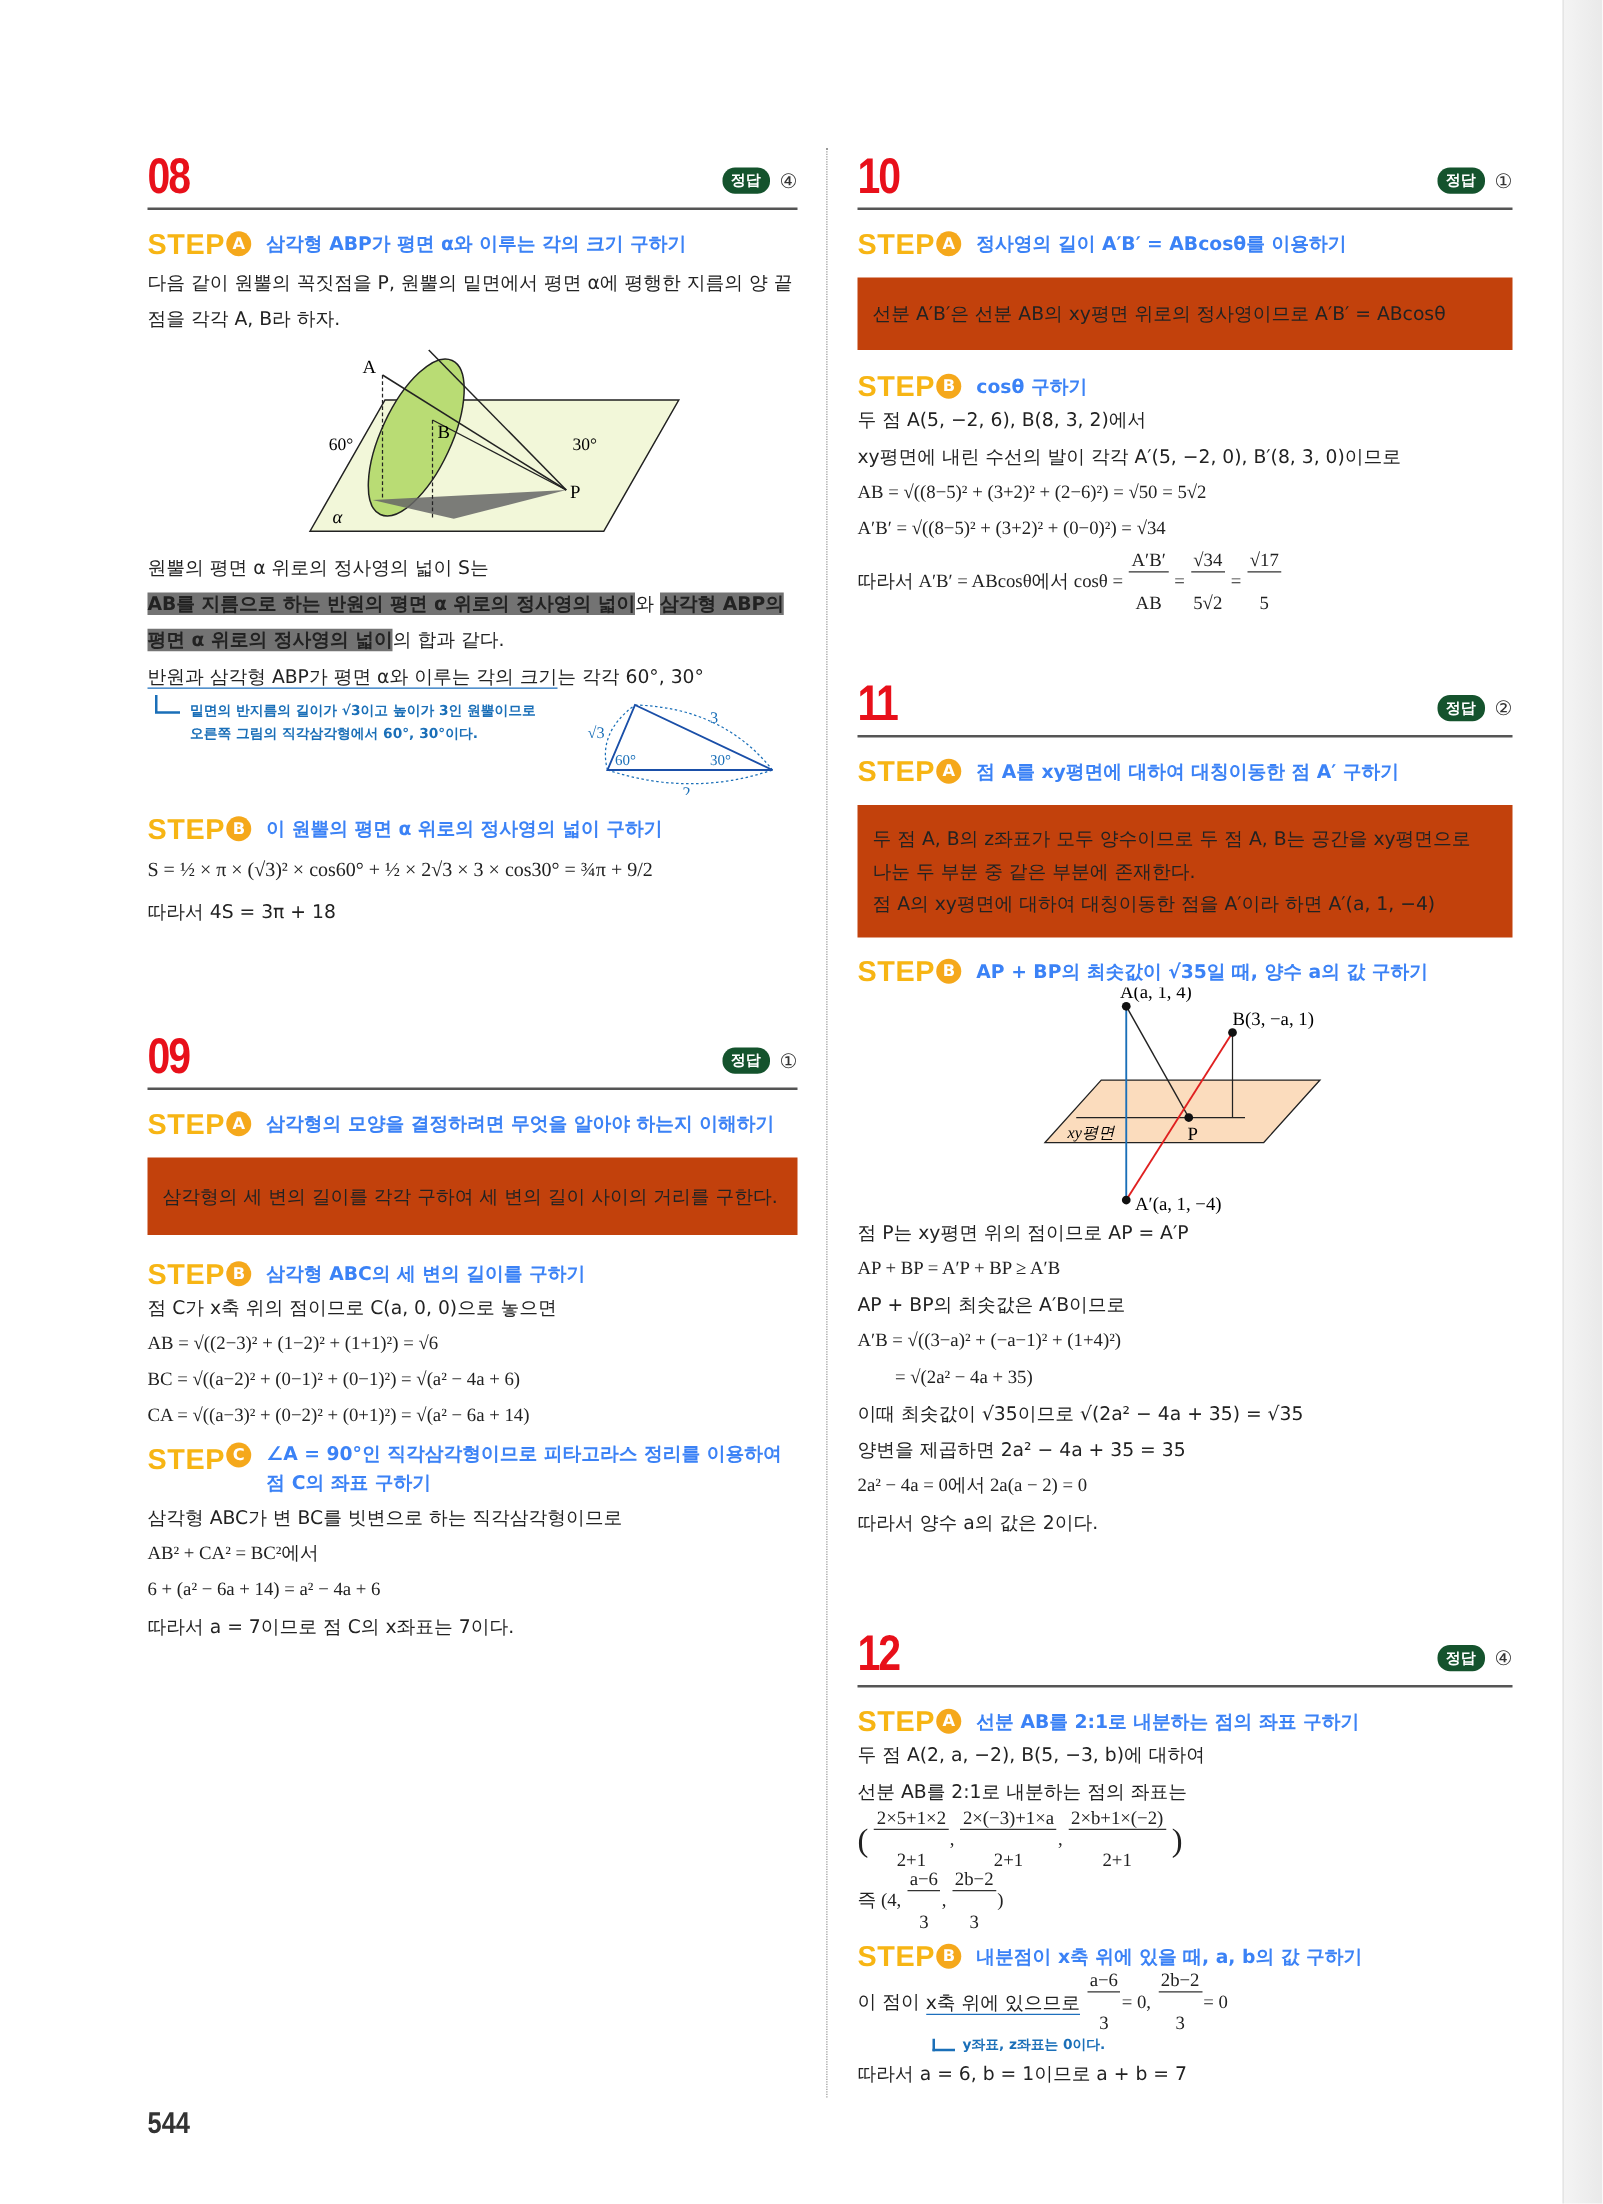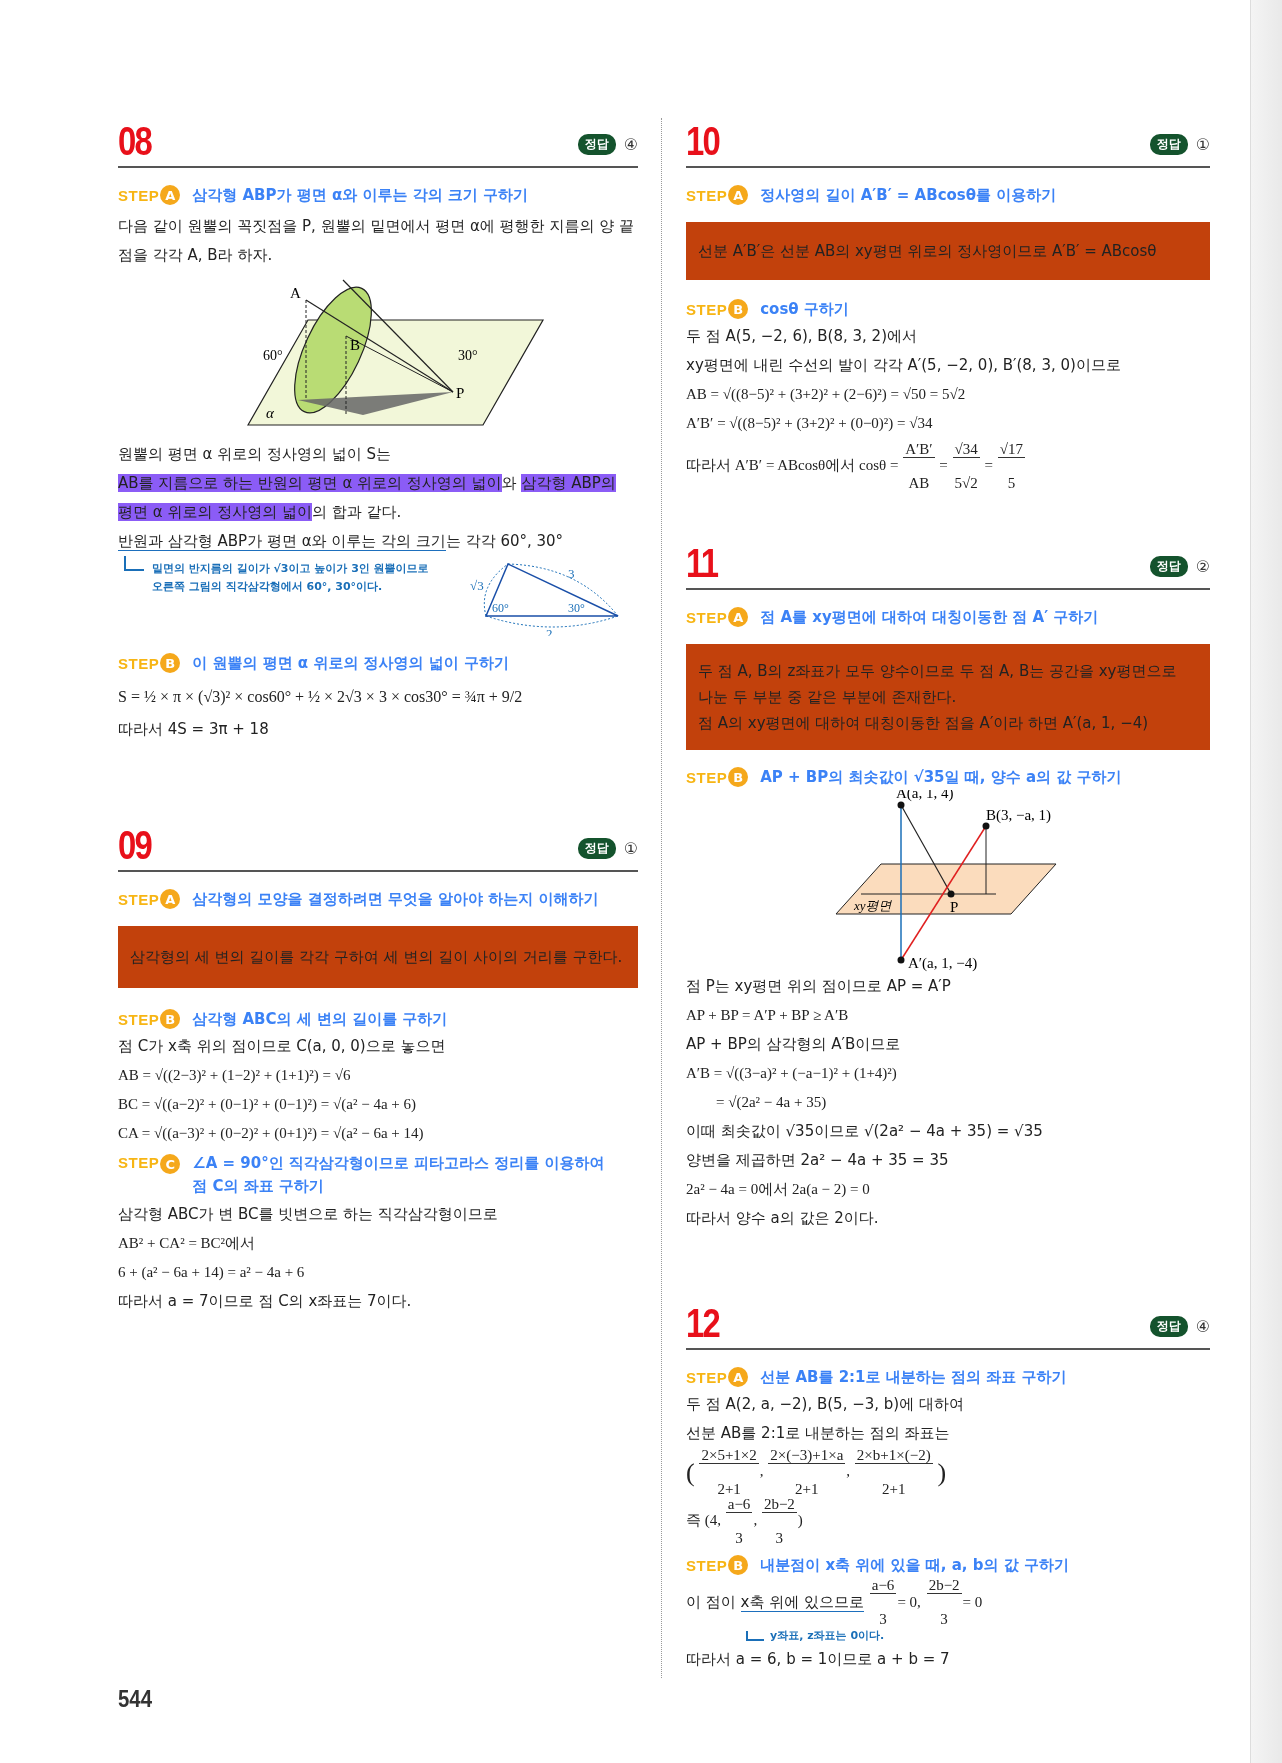--- a/index.html
+++ b/index.html
@@ -11,26 +11,26 @@
   .col-left { left: 118px; width: 520px; }
   .col-right { left: 686px; width: 524px; }
   .divider { position: absolute; left: 661px; top: 118px; height: 1560px; border-left: 1px dotted #999; }
   .problem { position: absolute; left: 0; width: 100%; }
   .prob-head { position: relative; height: 50px; border-bottom: 2px solid #555; }
   .prob-num { position: absolute; left: 0; top: 0; font-family: "Liberation Sans", sans-serif; font-weight: bold; font-size: 40px; color: #e8101a; letter-spacing: -2px; transform: scaleX(0.82); transform-origin: left; line-height: 46px; }
   .answer { position: absolute; right: 0; top: 16px; display: flex; align-items: center; gap: 8px; }
   .answer-badge { background: #14532d; color: #fff; font-size: 12px; padding: 2px 7px; border-radius: 10px; font-weight: bold; }
   .answer-val { font-size: 16px; color: #333; }
   .step { display: flex; align-items: center; margin-top: 14px; height: 26px; }
-  .step-label { font-family: "Liberation Sans", sans-serif; font-size: 15px; color: #f7b514; font-weight: bold; letter-spacing: 0.5px; }
+  .step-label { font-family: "Liberation Sans", sans-serif; font-size: 23px; color: #f7b514; font-weight: bold; letter-spacing: 0.5px; }
   .step-circle { display: inline-flex; width: 20px; height: 20px; border-radius: 50%; background: #f5a81b; color: #fff; font-size: 13px; font-weight: bold; align-items: center; justify-content: center; margin-left: 1px; margin-right: 12px; }
   .step-title { font-size: 15px; font-weight: bold; color: #3b82f6; }
   .line { font-size: 15px; line-height: 29px; color: #222; white-space: nowrap; }
   .green-box { background: #c2410c; padding: 14px 12px; font-size: 15px; line-height: 26px; margin: 10px 0 4px; }
-  .hl { background: #8b5cf6; }
+  .hl { background: #737373; font-weight: bold; }
   .ul { border-bottom: 1px solid #1d6fbd; }
   .note { color: #1a6fb8; font-size: 11px; font-weight: bold; line-height: 18px; }
   .frac { display: inline-block; vertical-align: middle; text-align: center; line-height: 15px; margin: 0 1px; }
   .frac .n { display: block; border-bottom: 1px solid #333; padding: 0 2px; }
   .frac .d { display: block; padding: 0 2px; margin-top: 18px; }
   .page-num { position: absolute; left: 118px; top: 1685px; font-family: "Liberation Sans", sans-serif; font-weight: bold; font-size: 24px; color: #333; transform: scaleX(0.85); transform-origin: left; }
   .figure { position: relative; }
   svg text { font-family: "Liberation Serif", serif; }
 </style>
 </head>
@@ -223,21 +223,21 @@
         <circle cx="215" cy="170" r="3.5" fill="#111"></circle>
         <text x="210" y="8" font-size="15">A(a, 1, 4)</text>
         <text x="300" y="30" font-size="15">B(3, −a, 1)</text>
         <text x="264" y="122" font-size="15">P</text>
         <text x="222" y="178" font-size="15">A′(a, 1, −4)</text>
         <text x="168" y="120" font-size="13" font-style="italic">xy평면</text>
       </svg>
     </div>
     <div class="line">점 P는 xy평면 위의 점이므로 AP = A′P</div>
     <div class="line serif">AP + BP = A′P + BP ≥ A′B</div>
-    <div class="line">AP + BP의 삼각형의 A′B이므로</div>
+    <div class="line">AP + BP의 최솟값은 A′B이므로</div>
     <div class="line serif">A′B = √((3−a)² + (−a−1)² + (1+4)²)</div>
     <div class="line serif" style="padding-left:30px;">     = √(2a² − 4a + 35)</div>
     <div class="line">이때 최솟값이 √35이므로 √(2a² − 4a + 35) = √35</div>
     <div class="line">양변을 제곱하면 2a² − 4a + 35 = 35</div>
     <div class="line serif">2a² − 4a = 0에서 2a(a − 2) = 0</div>
     <div class="line">따라서 양수 a의 값은 2이다.</div>
   </div>
 
   <div class="problem" style="top:1300px;">
     <div class="prob-head">

